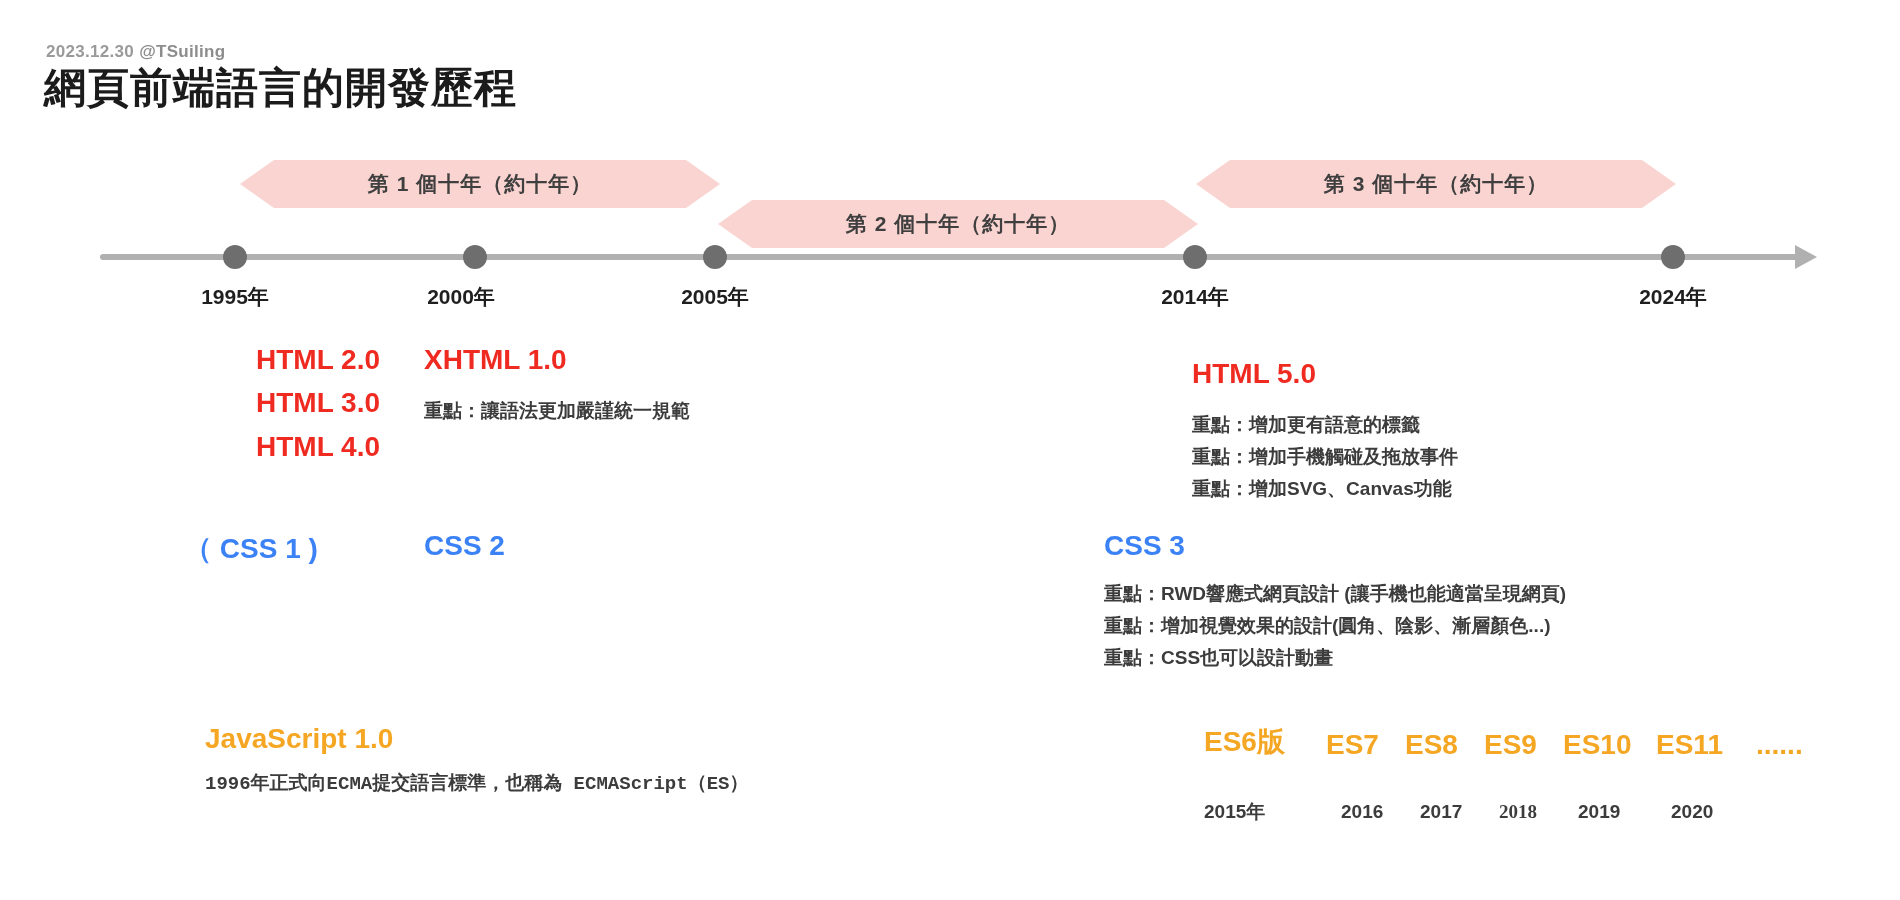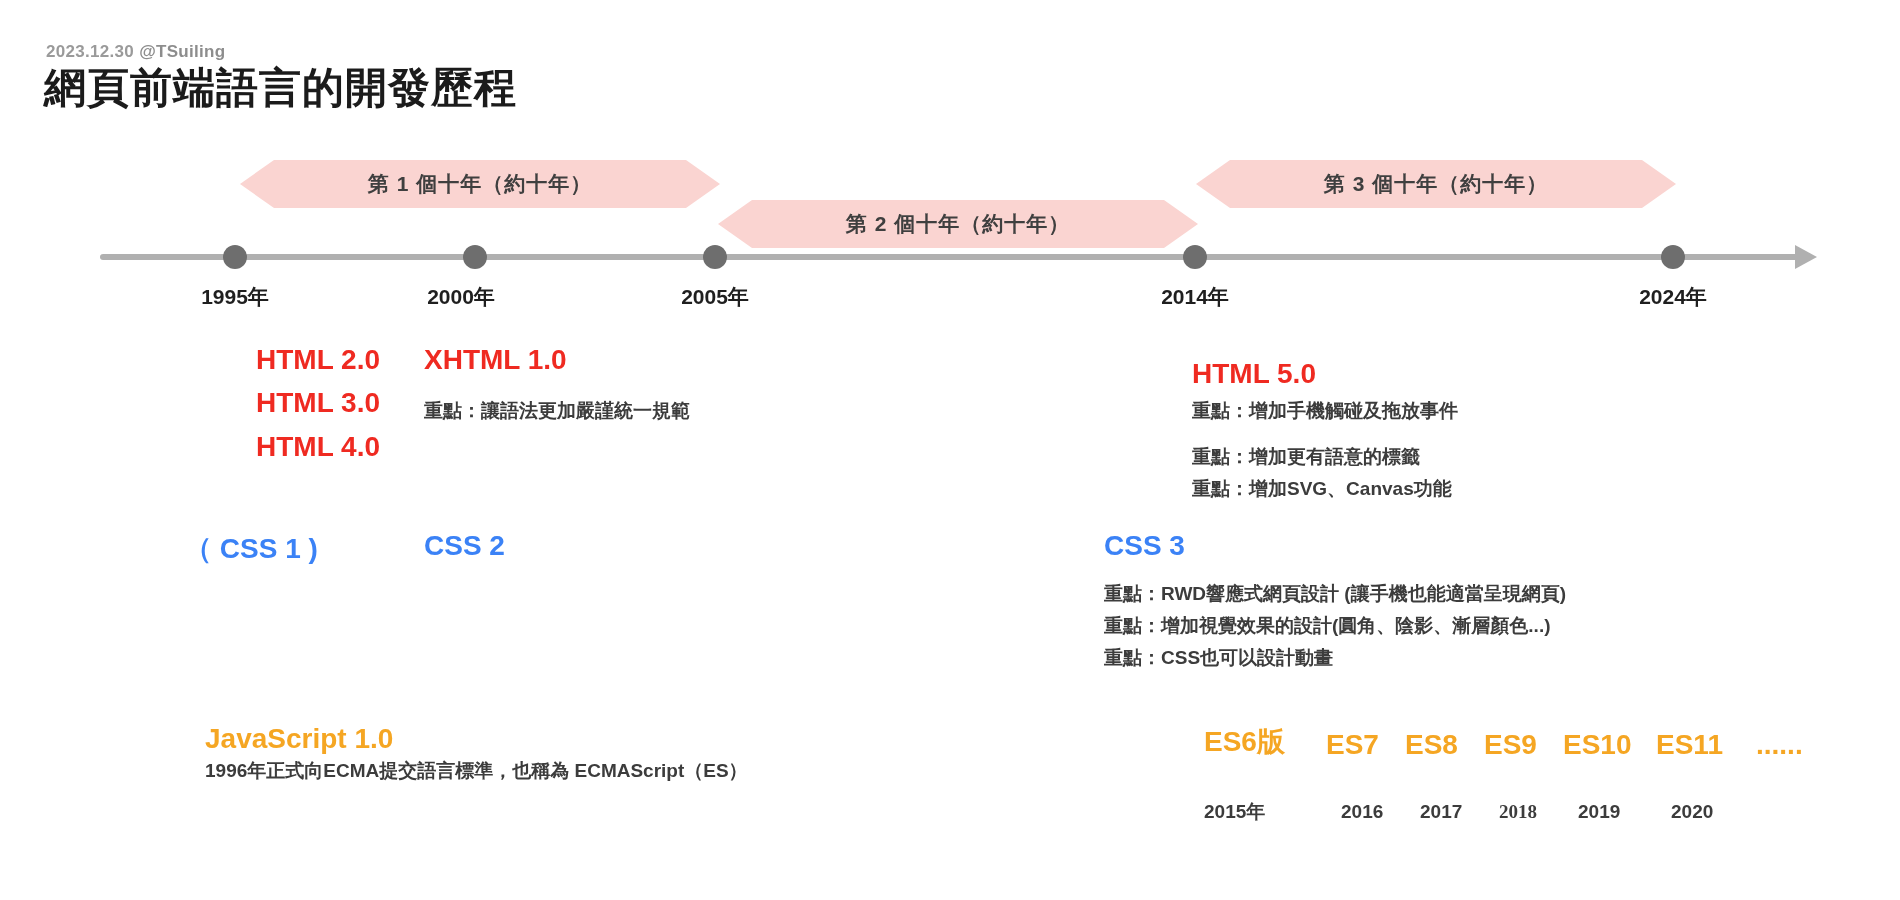--- a/index.html
+++ b/index.html
@@ -201,43 +201,43 @@
   <div class="title-html">HTML 4.0</div>
 </div>
 
 <div class="block" style="left:424px; top:338px;">
   <div class="title-html">XHTML 1.0</div>
   <div class="note" style="margin-top:14px;">重點：讓語法更加嚴謹統一規範</div>
 </div>
 
 <div class="block" style="left:1148px; top:352px;margin-left:44px;">
   <div class="title-html">HTML 5.0</div>
+  <div class="note" style="margin-top:14px;">重點：增加更有語意的標籤</div>
   <div class="note">重點：增加手機觸碰及拖放事件</div>
-  <div class="note" style="margin-top:14px;">重點：增加更有語意的標籤</div>
   <div class="note">重點：增加SVG、Canvas功能</div>
 </div>
 
 <div class="block" style="left:184px; top:530px;">
   <div class="title-css">（ CSS 1 )</div>
 </div>
 
 <div class="block" style="left:424px; top:530px;text-align:center;">
   <div class="title-css">CSS 2</div>
 </div>
 
 <div class="block" style="left:1104px; top:530px;">
   <div class="title-css">CSS 3</div>
   <div class="note" style="margin-top:16px;">重點：RWD響應式網頁設計 (讓手機也能適當呈現網頁)</div>
   <div class="note">重點：增加視覺效果的設計(圓角、陰影、漸層顏色...)</div>
   <div class="note">重點：CSS也可以設計動畫</div>
 </div>
 
 <div class="block" style="left:205px; top:723px;">
   <div class="title-js">JavaScript 1.0</div>
-  <div class="note" style="">1996年正式向ECMA提交語言標準，也稱為 ECMAScript（ES）</div>
+  <div class="note" style="margin-top:14px;font-family:Liberation Mono, monospace;">1996年正式向ECMA提交語言標準，也稱為 ECMAScript（ES）</div>
 </div>
 
 <div class="es-row" style="left:1204px; top:723px;">
   <span class="es-item" style="width:122px;">ES6版</span>
   <span class="es-item" style="width:79px;">ES7</span>
   <span class="es-item" style="width:79px;">ES8</span>
   <span class="es-item" style="width:79px;">ES9</span>
   <span class="es-item" style="width:93px;">ES10</span>
   <span class="es-item" style="width:100px;">ES11</span>
   <span class="es-item">......</span>

